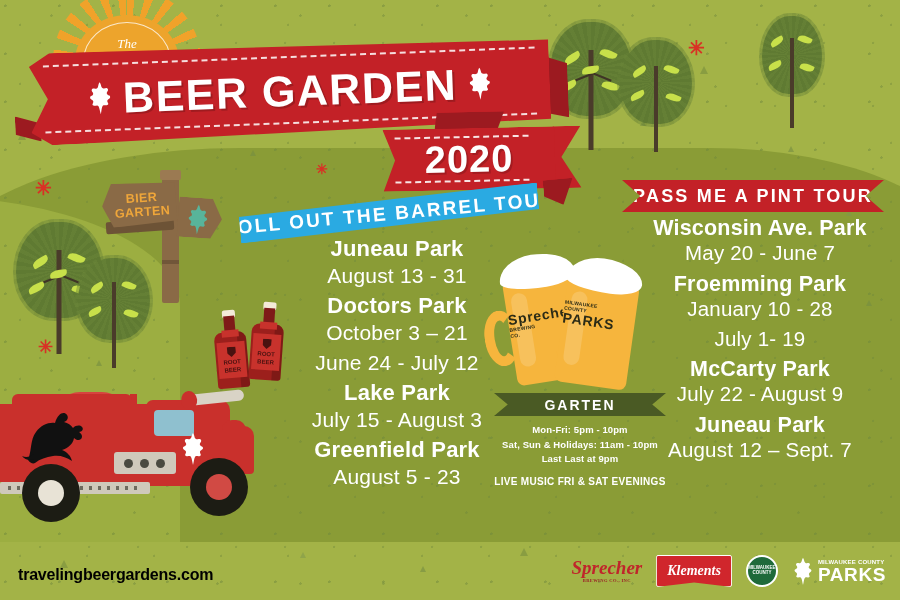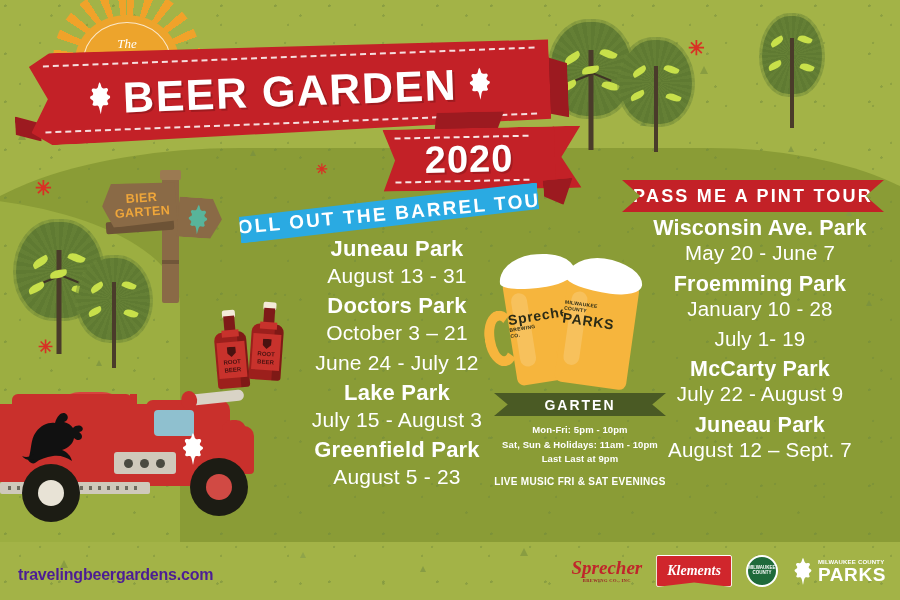--- a/index.html
+++ b/index.html
@@ -382,21 +382,21 @@
     content:""; position:absolute; left:7px; top:0; width:4px; height:18px;
     background:#d14a44; }
   #truck .hub-x::before { transform:rotate(45deg); }
   #truck .hub-x::after  { transform:rotate(-45deg); }
   #truck .griffin { position:absolute; left:26px; top:22px; width:80px; height:62px; }
   #truck .cabLeaf { position:absolute; left:186px; top:46px; width:26px; height:34px; }
 
   
   #site {
     position:absolute; left:18px; top:566px;
-    color:#4c1d95; font-size:16px; font-weight:700; letter-spacing:-.2px;
+    color:#000000; font-size:16px; font-weight:700; letter-spacing:-.2px;
   }
   #logos { position:absolute; right:14px; top:553px; height:36px;
     display:flex; align-items:center; gap:14px; }
   .logo-sprecher {
     color:#c0252b; font-family:"Liberation Serif", serif; font-weight:700;
     font-size:19px; font-style:italic; text-align:center; line-height:1;
   }
   .logo-sprecher small { display:block; font-size:4.5px; font-style:normal;
     letter-spacing:.4px; margin-top:2px; color:#9b2026; }
   .logo-klements {

